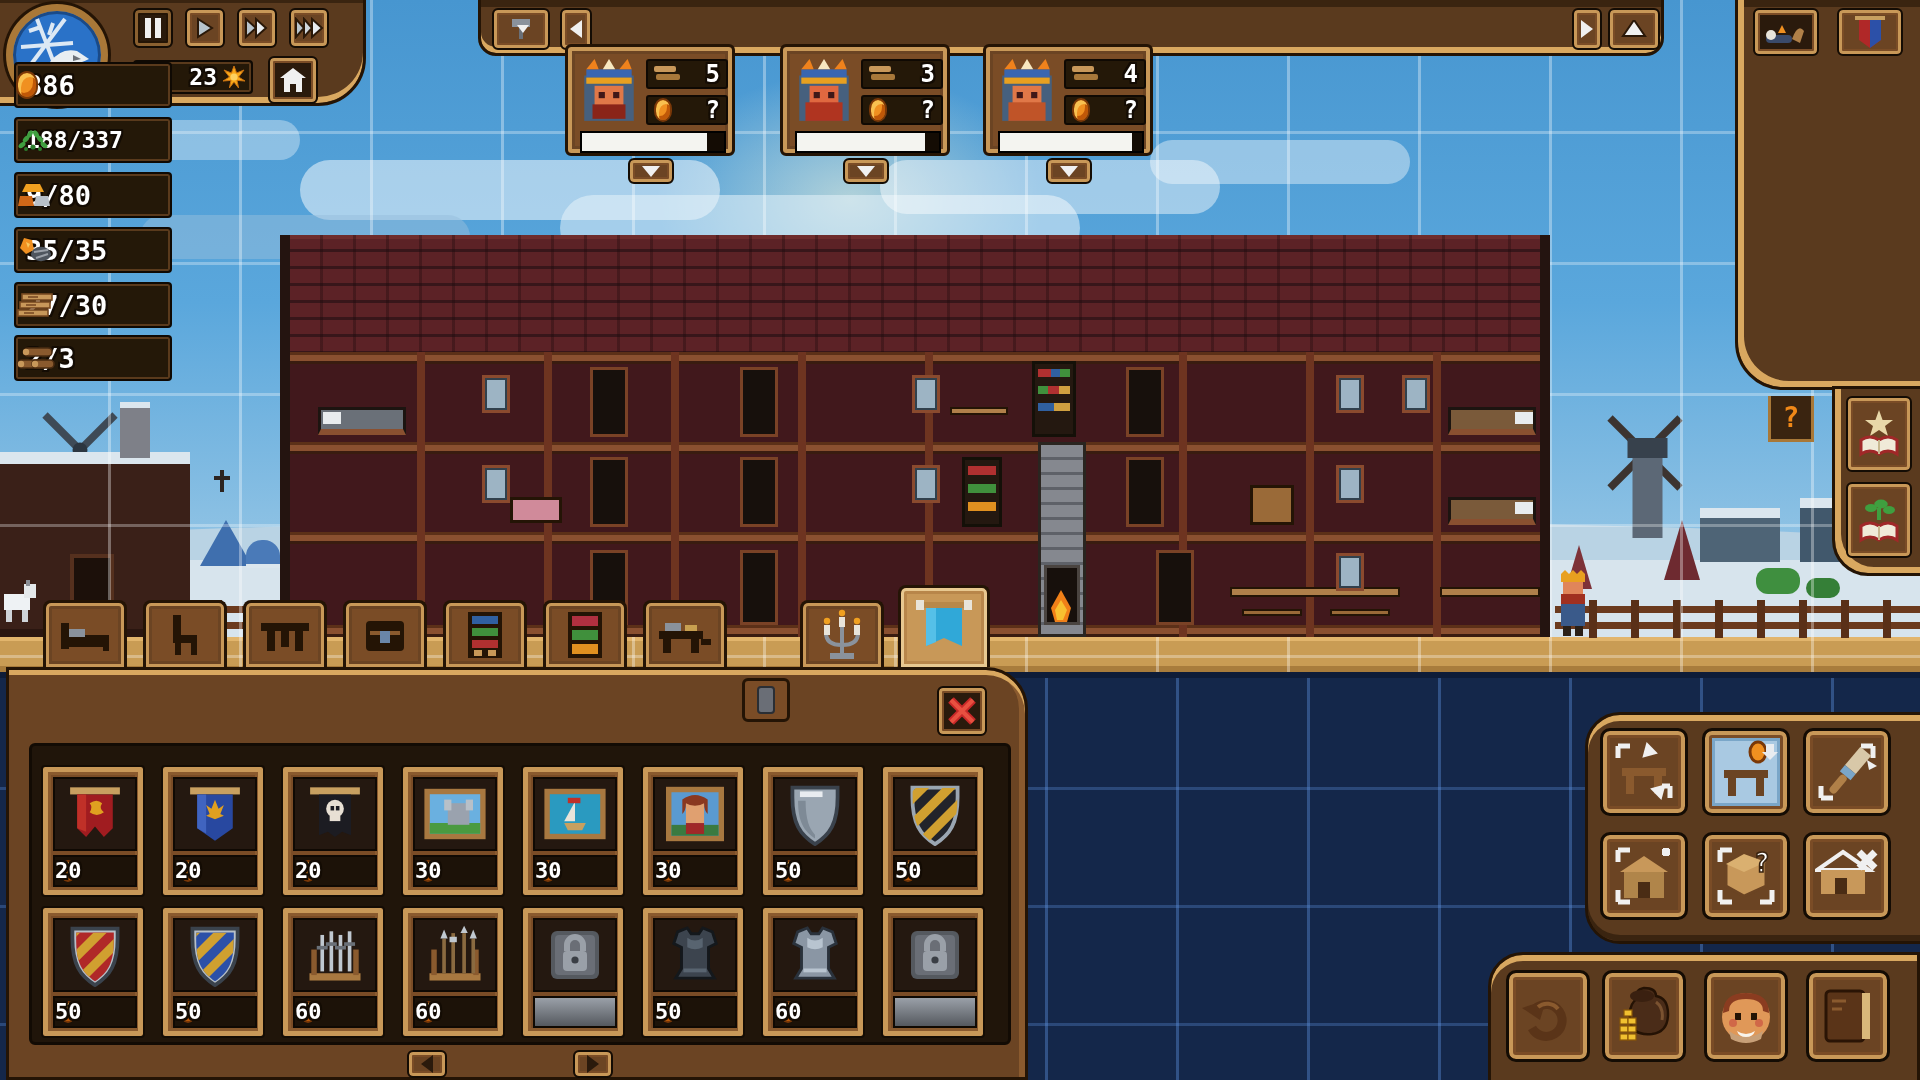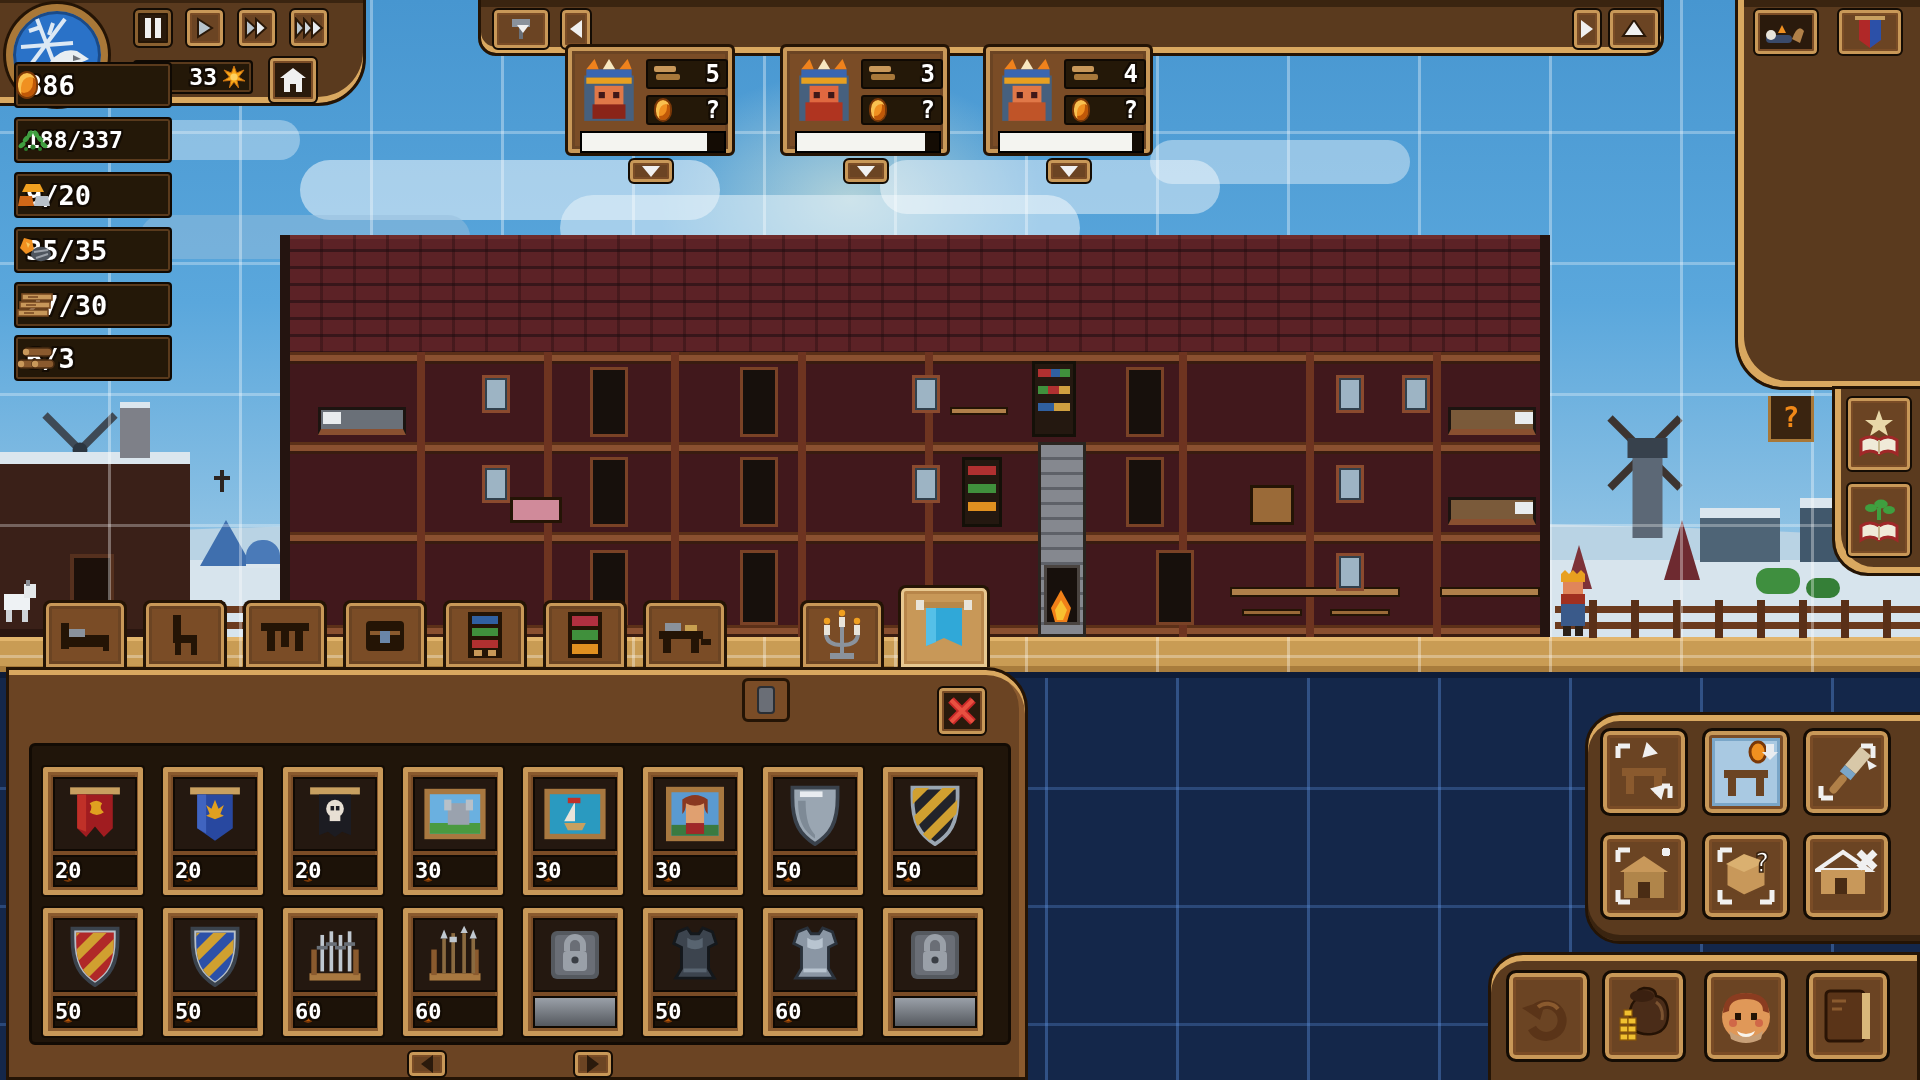--- a/index.html
+++ b/index.html
@@ -625,21 +625,21 @@
       </svg>
   </div>
   <div class="btn" style="left:289px;top:8px;width:40px;height:40px;">
     <svg width="30" height="22" viewBox="0 0 15 11">
         <polygon points="1,1 5,5.5 1,10" fill="#b8c4cc" stroke="#2a1808"></polygon>
         <polygon points="5,1 9,5.5 5,10" fill="#cfd6dc" stroke="#2a1808"></polygon>
         <polygon points="9,1 14,5.5 9,10" fill="#e8ecf0" stroke="#2a1808"></polygon>
       </svg>
   </div>
   <div class="inset" style="left:133px;top:60px;width:120px;height:34px;display:flex;align-items:center;justify-content:flex-end;padding-right:6px;">
-    <span class="otext" style="position:relative;font-size:23px;margin-right:6px;">33</span>
+    <span class="otext" style="position:relative;font-size:23px;margin-right:6px;">23</span>
     <svg width="22" height="22" viewBox="0 0 11 11" style="position:relative;">
         <polygon points="5.5,0 6.8,3.5 10.5,2 7.8,5.5 11,7.5 7,7.2 7.8,11 5.5,8 3.2,11 4,7.2 0,7.5 3.2,5.5 0.5,2 4.2,3.5" fill="#f8a818" stroke="#c87010" stroke-width=".5"></polygon>
         <circle cx="5.5" cy="5.5" r="1.8" fill="#fcd060"></circle>
       </svg>
   </div>
   <div class="btn" style="left:268px;top:56px;width:50px;height:48px;background:#2a1a0c;">
     <svg width="26" height="24" viewBox="0 0 13 12">
         <polygon points="6.5,0 13,5 11,5 11,12 8,12 8,8 5,8 5,12 2,12 2,5 0,5" fill="#f0f0f0"></polygon>
       </svg>
   </div>
@@ -798,21 +798,21 @@
           <ellipse cx="10" cy="3.5" rx="2" ry="1.2" transform="rotate(60 10 3.5)"></ellipse>
         </g>
         <g fill="#2c7c2c">
           <circle cx="8.5" cy="10" r="1.3"></circle>
           <circle cx="5" cy="11" r="1"></circle>
           <circle cx="12" cy="11" r="1"></circle>
         </g>
       </svg>
   </div>
   <div class="inset rrow" style="top:172px;">
-    <span class="v otext">9/20</span>
+    <span class="v otext">9/80</span>
     <svg width="36 " height="26" viewBox="0 0 18 13">
         <polygon points="5,1 12,1 14,5 3,5" fill="#f0a020"></polygon>
         <polygon points="2,7 8,7 9,12 1,12" fill="#d06818"></polygon>
         <polygon points="10,7 16,7 17,12 9,12" fill="#b8c0c8"></polygon>
       </svg>
   </div>
   <div class="inset rrow" style="top:227px;">
     <span class="v otext">35/35</span>
     <svg width="36" height="28" viewBox="0 0 18 14">
         <polygon points="4,1 8,2 9,7 5,9 2,6" fill="#f09020"></polygon>
@@ -826,21 +826,21 @@
     <svg width="38" height="26" viewBox="0 0 19 13">
         <g fill="#c8985a" stroke="#7a4c22" stroke-width=".8">
           <rect x="3" y="1" width="15" height="3"></rect>
           <rect x="2" y="5" width="15" height="3"></rect>
           <rect x="1" y="9" width="15" height="3"></rect>
         </g>
         <path d="M6 2.5h5 M5 6.5h5 M4 10.5h5" stroke="#8a5a2e" stroke-width="1"></path>
       </svg>
   </div>
   <div class="inset rrow" style="top:335px;">
-    <span class="v otext">6/3</span>
+    <span class="v otext">2/3</span>
     <svg width="40" height="28" viewBox="0 0 20 14">
         <g fill="#8a5a2e" stroke="#4a2c12" stroke-width=".8">
           <rect x="4" y="2" width="14" height="4" rx="2"></rect>
           <rect x="1" y="8" width="14" height="4" rx="2"></rect>
           <rect x="8" y="8" width="11" height="4" rx="2"></rect>
         </g>
         <circle cx="5" cy="4" r="1.6" fill="#c8985a"></circle>
         <circle cx="2.5" cy="10" r="1.6" fill="#c8985a"></circle>
         <circle cx="9.5" cy="10" r="1.6" fill="#c8985a"></circle>
       </svg>

